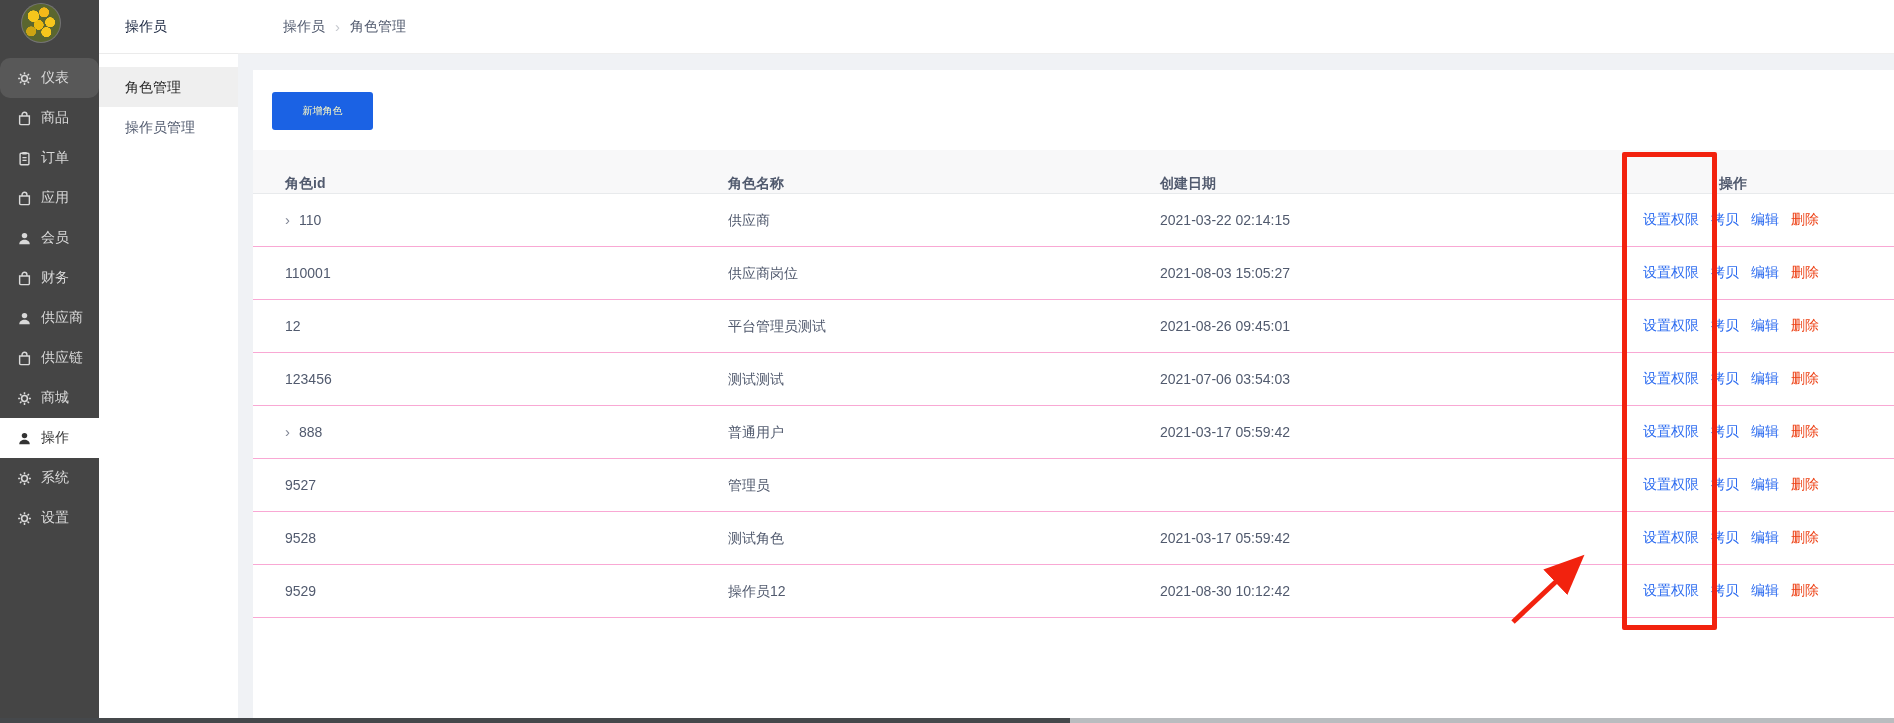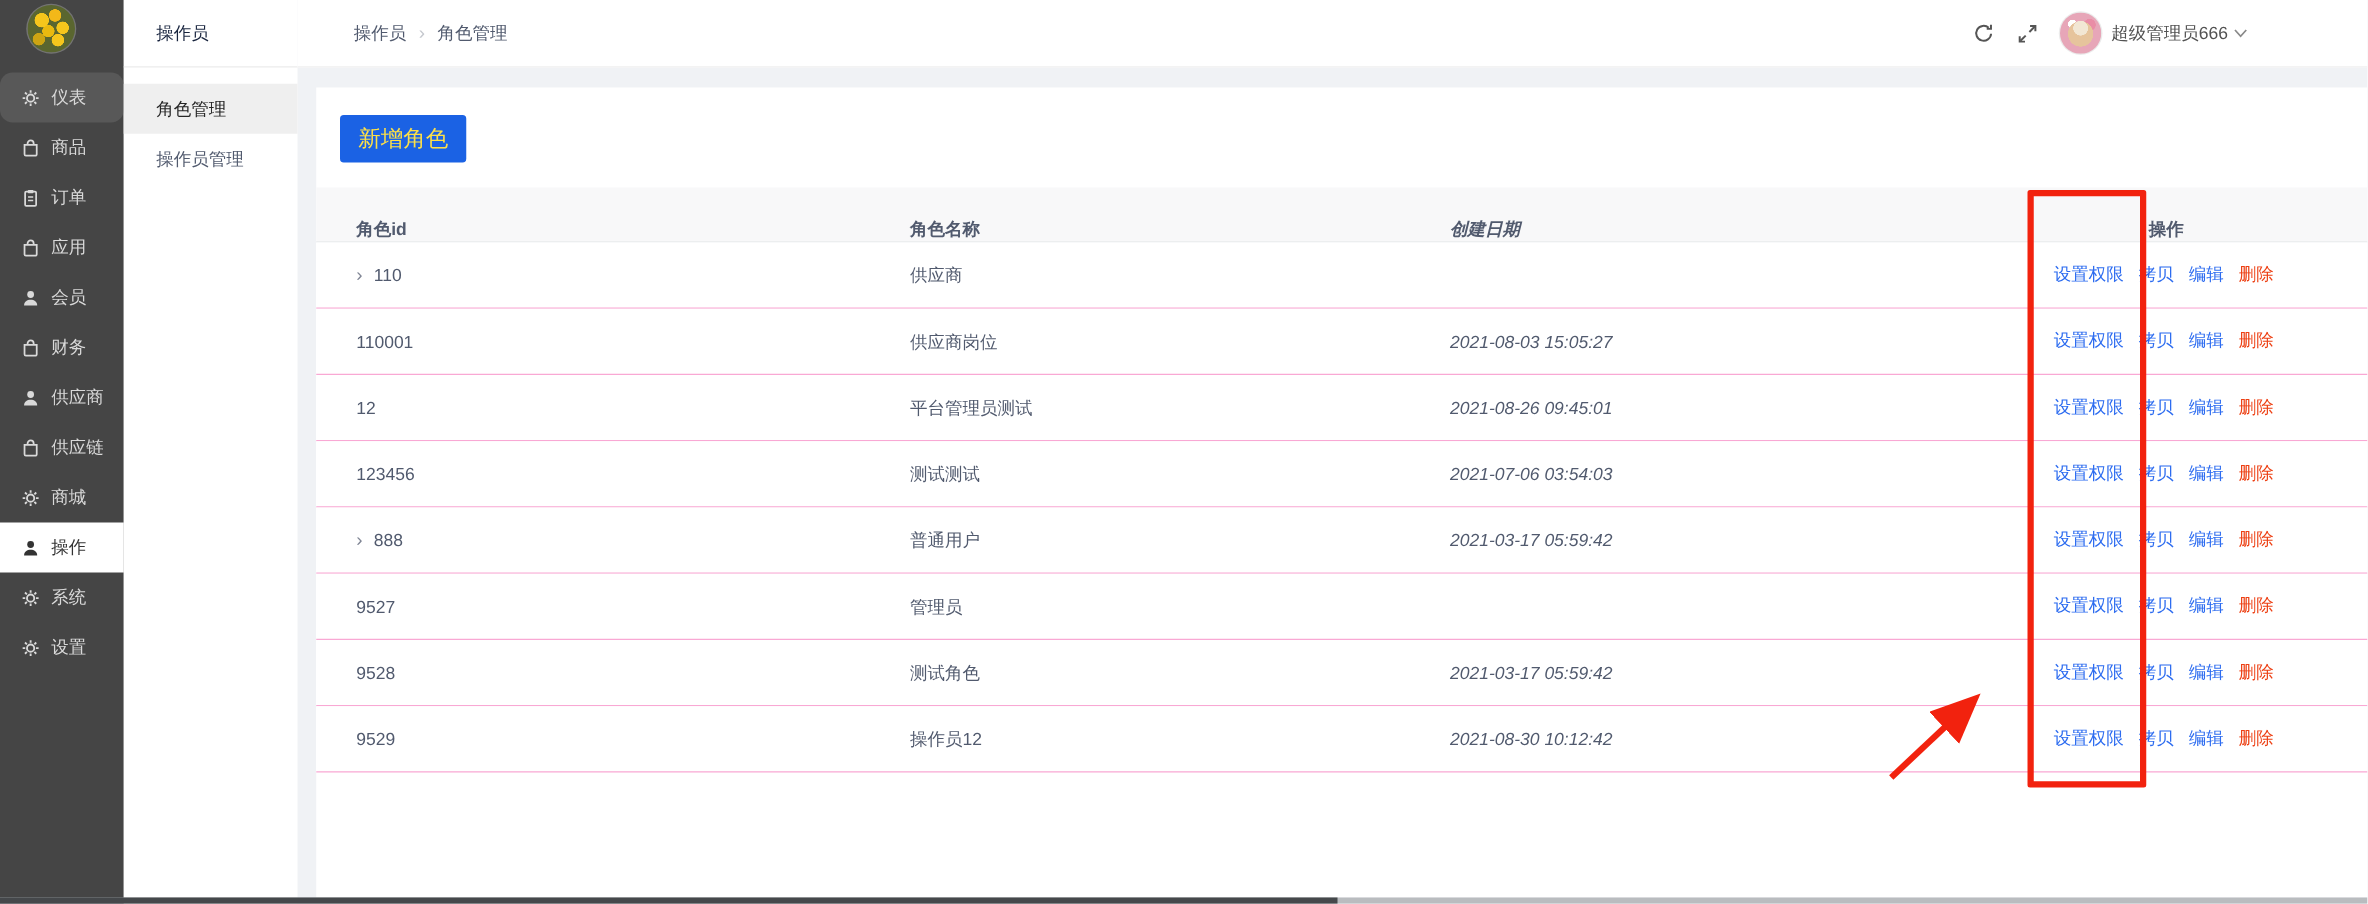--- a/index.html
+++ b/index.html
@@ -42,28 +42,28 @@
         radial-gradient(circle at 50% 38%, #f2e7d4 0 22%, rgba(0,0,0,0) 23%),
         radial-gradient(circle at 50% 52%, #e6c49c 0 42%, rgba(0,0,0,0) 43%),
         radial-gradient(circle at 30% 28%, #fff 0 10%, rgba(0,0,0,0) 11%),
         radial-gradient(circle at 72% 30%, #e98da6 0 14%, rgba(0,0,0,0) 15%),
         #e7a6b8;
         box-shadow:0 0 0 1px rgba(0,0,0,.08);}
   .uname{margin-left:8px;color:#525252;cursor:pointer;}
   .chev{margin-left:5px;width:11px;height:8px;color:#8a8a8a;cursor:pointer;}
   
   .card{position:absolute;left:253px;top:70px;width:1641px;height:648px;background:#fff;}
-  .btn-add{position:absolute;left:19px;top:22px;width:101px;height:38px;background:#1b62e4;color:#fde047;
-           border:none;border-radius:3px;font-size:18px;cursor:pointer;font-family:inherit;}
+  .btn-add{position:absolute;left:19px;top:22px;width:101px;height:38px;background:#1b62e4;color:#fef9c3;
+           border:none;border-radius:3px;font-size:10px;cursor:pointer;font-family:inherit;}
   .table{position:absolute;left:0;top:80px;width:1641px;}
   .thead{position:relative;height:43px;background:#f8f8f9;border-bottom:1px solid #e8eaec;}
   .th{position:absolute;top:12px;line-height:43px;color:#515a6e;font-weight:bold;}
   .trow{position:relative;height:52px;border-bottom:1px solid #f9a8d4;background:#fff;}
   .td{position:absolute;top:0;line-height:52px;color:#515a6e;}
-  .c1{left:32px;}  .c2{left:475px;}  .c3{left:907px;font-style:italic;}  .c4h{left:1466px;}
+  .c1{left:32px;}  .c2{left:475px;}  .c3{left:907px;}  .c4h{left:1466px;}
   .tree-caret{color:#808695;font-size:15px;margin-right:9px;display:inline-block;}
   .actions{position:absolute;left:1390px;top:0;height:52px;display:flex;align-items:center;gap:12px;}
   .link{color:#2d6cf0;cursor:pointer;}
   .link.danger{color:#ed4014;}
   
   .ann-rect{position:absolute;left:1622px;top:152px;width:85px;height:468px;border:5px solid #f2220e;
             border-radius:2px;z-index:30;pointer-events:none;}
   .ann-arrow{position:absolute;left:1495px;top:542px;z-index:30;pointer-events:none;}
   
   .hscroll{position:absolute;left:0;bottom:0;width:1894px;height:5px;background:#b9bcbf;}
@@ -191,54 +191,37 @@
         <div class="ss-item selected">角色管理</div>
         <div class="ss-item">操作员管理</div>
       </nav>
   </aside>
 
   <header class="topbar">
     <div class="crumbs">
       <span>操作员</span>
       <span class="sep">›</span>
       <span>角色管理</span>
-    </div>
-    <div class="top-right">
-      <span class="tool">
-        <svg viewBox="0 0 16 16">
-            <use href="#i-refresh"></use>
-          </svg>
-        </span>
-      <span class="gap18"></span>
-      <span class="tool">
-        <svg viewBox="0 0 16 16">
-            <use href="#i-fullscreen"></use>
-          </svg>
-        </span>
-      <span class="avatar"></span>
-      <span class="uname">超级管理员666</span>
-      <svg class="chev" viewBox="0 0 11 8">
-        <path d="M1 1l4.5 5L10 1" fill="none" stroke="currentColor" stroke-width="1.4"></path>
-        </svg>
     </div>
   </header>
 
   <main class="card">
     <button class="btn-add">新增角色</button>
     <div class="table">
       <div class="thead">
         <span class="th c1">角色id</span>
         <span class="th c2">角色名称</span>
         <span class="th c3">创建日期</span>
         <span class="th c4h">操作</span>
       </div>
       <div class="tbody">
           <div class="trow">
             <span class="td c1"><span class="tree-caret">›</span><span>110</span></span>
             <span class="td c2">供应商</span>
+            <span class="td c3">2021-03-22 02:14:15</span>
             <span class="actions">
               <span class="link">设置权限</span>
               <span class="link">拷贝</span>
               <span class="link">编辑</span>
               <span class="link danger">删除</span>
             </span>
           </div>
           <div class="trow">
             <span class="td c1"><span>110001</span></span>
             <span class="td c2">供应商岗位</span>

